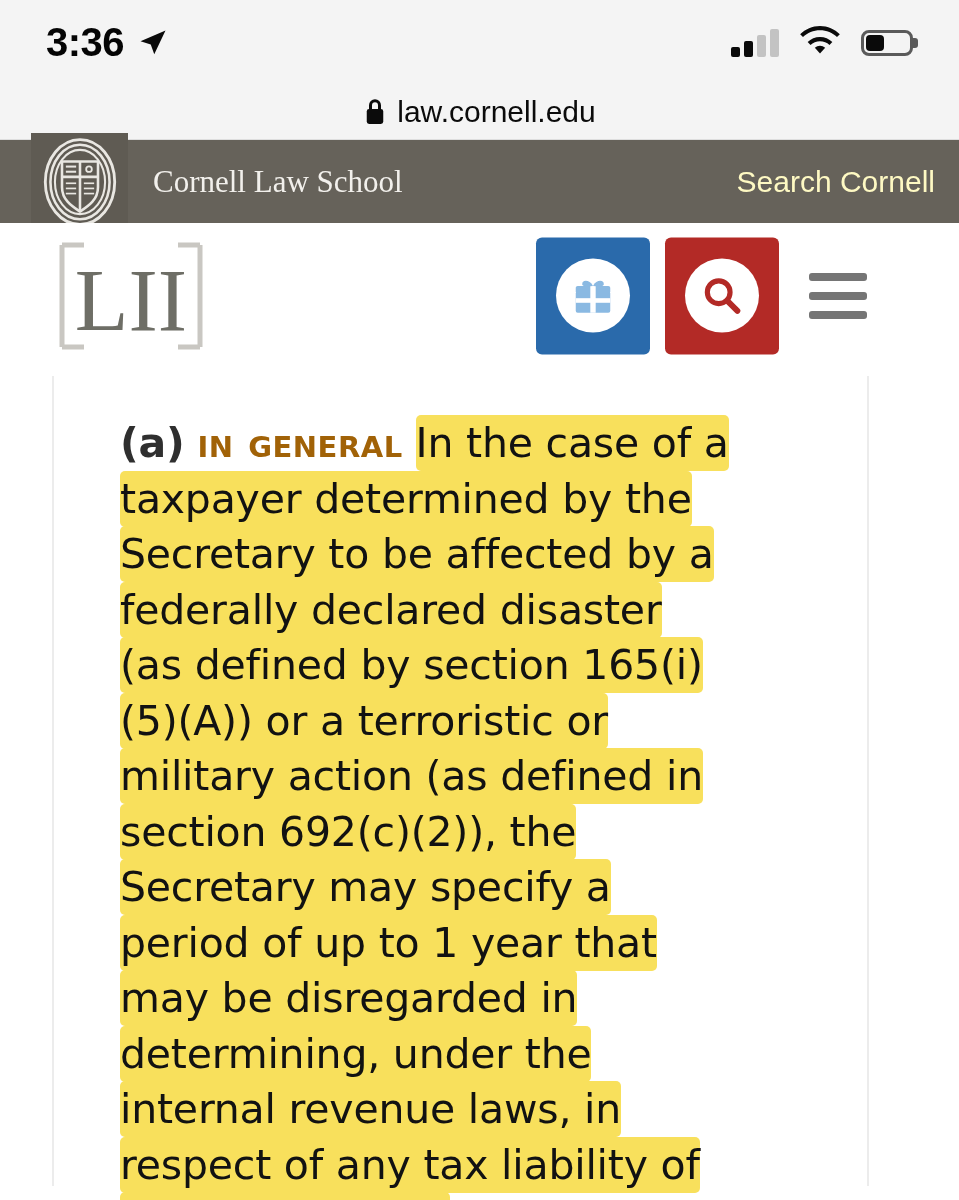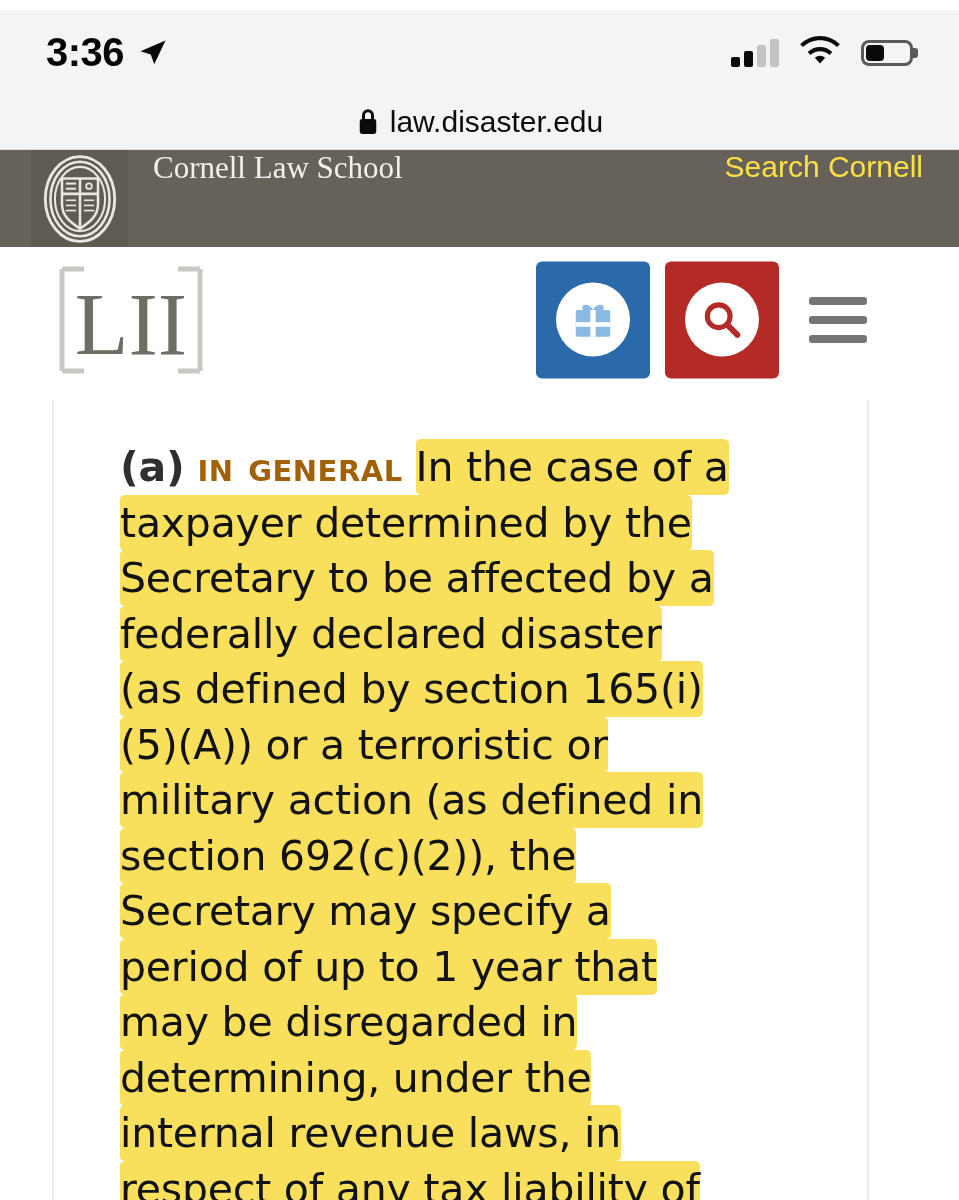--- a/index.html
+++ b/index.html
@@ -10,21 +10,20 @@
     overflow:hidden;
   }
 
   
   .statusbar{
     position:relative;
     height:85px;
     background:#f4f4f4;
     display:flex; align-items:center;
     padding:0 46px;
-    margin-top:10px;
   }
   .sb-time{
     font-size:40px; font-weight:bold; color:#050505;
     letter-spacing:-0.5px;
     font-family:"Liberation Sans", sans-serif;
   }
   .sb-loc{ margin-left:14px; display:flex; align-items:center; }
   .sb-right{ margin-left:auto; display:flex; align-items:center; gap:20px; }
   .signal{ display:flex; align-items:flex-end; gap:4px; height:28px;}
   .signal i{ display:block; width:9px; background:#0a0a0a; border-radius:2px; }
@@ -41,37 +40,37 @@
     height:55px; background:#f4f4f4;
     display:flex; align-items:center; justify-content:center;
     gap:10px;
     border-bottom:1px solid #dedede;
   }
   .urlbar .lock{ display:flex; align-items:center; }
   .url-text{ font-size:30px; color:#0b0b0b; font-family:"Liberation Sans", sans-serif; }
 
   
   .cornell-bar{
-    height:97px; background:#66625a;
-    display:flex; align-items:flex-start;
+    height:83px; background:#66625a;
+    display:flex; align-items:center;
     position:relative;
   }
   .seal-box{
     width:97px; height:97px; background:#5f5b53;
     display:flex; align-items:center; justify-content:center;
     flex:0 0 auto; margin-left:31px;
   }
   .cornell-name{
     margin-left:25px;
     color:#f2f0ec; font-size:31px;
     font-family:"Liberation Serif", serif;
   }
   .search-cornell{
-    margin-left:auto; margin-right:36px;
-    color:#fde047; font-size:30px;
+    margin-left:auto; margin-right:24px;
+    color:#fef9c3; font-size:30px;
     font-family:"Liberation Sans", sans-serif;
   }
 
   
   .lii-nav{
     height:145px; background:#ffffff;
     display:flex; align-items:center;
     padding:0 52px 0 52px;
     position:relative;
   }
@@ -169,21 +168,21 @@
   </span>
 </div>
 
 <div class="urlbar">
   <span class="lock">
     <svg width="24" height="30" viewBox="0 0 16 20">
       <path d="M4 8V5.5a4 4 0 0 1 8 0V8h-2V5.5a2 2 0 0 0-4 0V8z" fill="#0b0b0b"></path>
       <rect x="2.5" y="8" width="11" height="10" rx="1.6" fill="#0b0b0b"></rect>
     </svg>
   </span>
-  <span class="url-text">law.disaster.edu</span>
+  <span class="url-text">law.cornell.edu</span>
 </div>
 
 <div class="cornell-bar">
   <div class="seal-box">
     <svg width="78" height="90" viewBox="0 0 60 70">
       <ellipse cx="30" cy="35" rx="27" ry="33" fill="none" stroke="#e9e7e2" stroke-width="2.2"></ellipse>
       <ellipse cx="30" cy="35" rx="23" ry="29" fill="none" stroke="#e9e7e2" stroke-width="2"></ellipse>
       <ellipse cx="30" cy="35" rx="19.5" ry="25" fill="none" stroke="#e9e7e2" stroke-width="1.6"></ellipse>
       <path d="M16 19h28v20c0 10-8 15-14 19-6-4-14-9-14-19z" fill="none" stroke="#e9e7e2" stroke-width="2"></path>
       <line x1="30" y1="19" x2="30" y2="57" stroke="#e9e7e2" stroke-width="2"></line>

